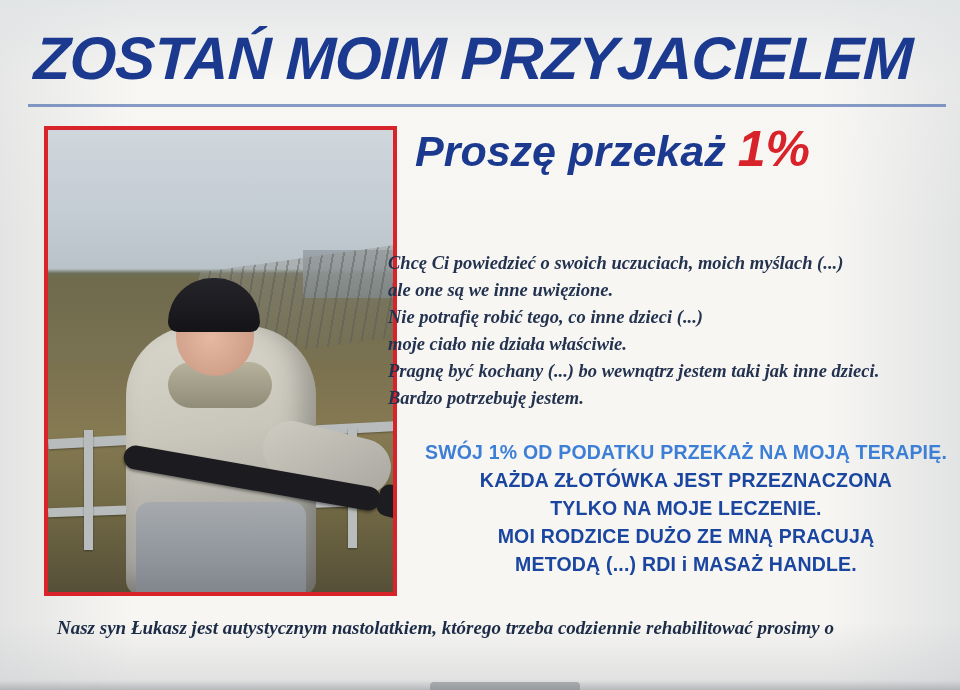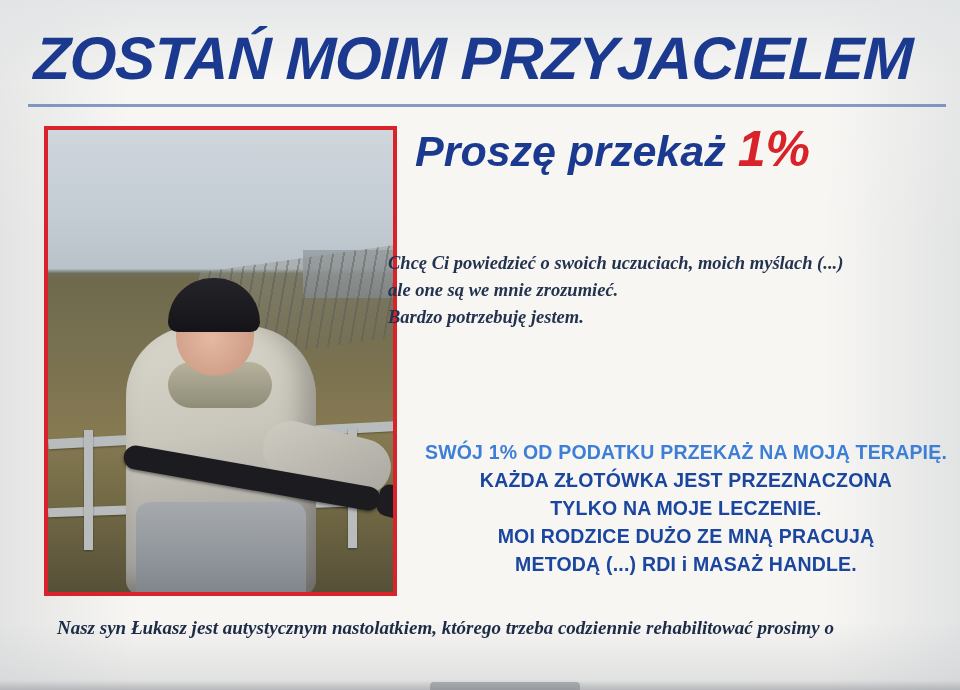--- a/index.html
+++ b/index.html
@@ -313,21 +313,24 @@
       <div class="ph-hat"></div>
     </div>
   </div>
 
   <div id="subhead">
     <span>Proszę przekaż </span><span class="pct">1%</span>
   </div>
 
   <div id="letter">
     <span class="ln">Chcę Ci powiedzieć o swoich uczuciach, moich myślach (...)</span>
-    <span class="ln">ale one są we mnie zrozumieć.</span>
+    <span class="ln">ale one są we inne uwięzione.</span>
+    <span class="ln">Nie potrafię robić tego, co inne dzieci (...)</span>
+    <span class="ln">moje ciało nie działa właściwie.</span>
+    <span class="ln">Pragnę być kochany (...) bo wewnątrz jestem taki jak inne dzieci.</span>
     <span class="ln">Bardzo potrzebuję jestem.</span>
   </div>
 
   <div id="appeal">
     <span class="ln first">SWÓJ 1% OD PODATKU PRZEKAŻ NA MOJĄ TERAPIĘ.</span>
     <span class="ln">KAŻDA ZŁOTÓWKA JEST PRZEZNACZONA</span>
     <span class="ln">TYLKO NA MOJE LECZENIE.</span>
     <span class="ln">MOI RODZICE DUŻO ZE MNĄ PRACUJĄ</span>
     <span class="ln">METODĄ (...) RDI i MASAŻ HANDLE.</span>
   </div>

